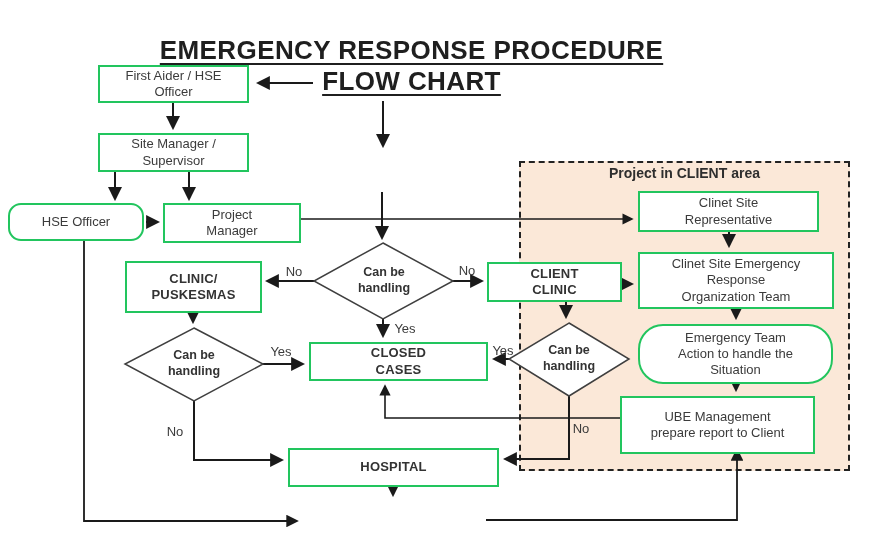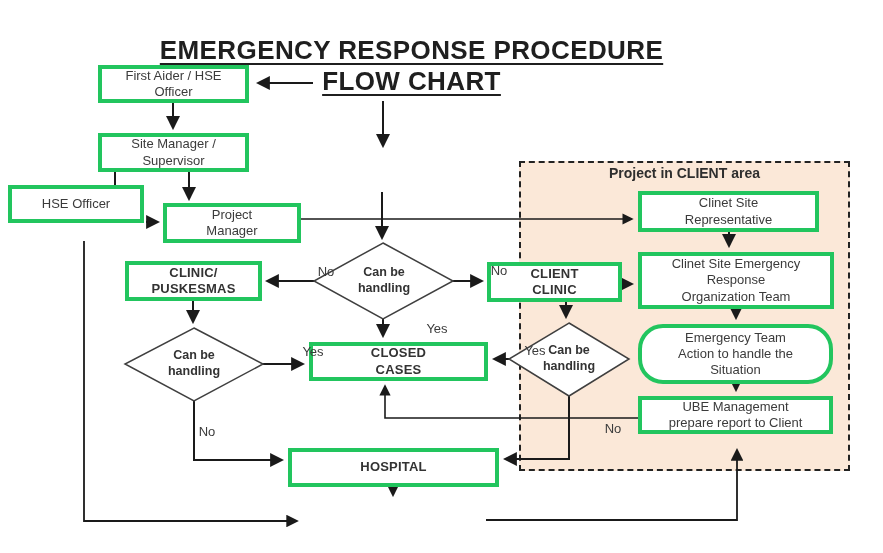--- a/index.html
+++ b/index.html
@@ -15,33 +15,33 @@
   .client-area{
     position:absolute;left:519px;top:161px;width:331px;height:310px;
     background:#fbe8d8;border:2px dashed #222;box-sizing:border-box;z-index:1;
   }
   .area-label{
     position:absolute;left:519px;top:165px;width:331px;text-align:center;
     font-size:14px;font-weight:bold;color:#2e2e2e;z-index:4;
   }
   svg.wires{position:absolute;left:0;top:0;z-index:2;}
   .node{
-    position:absolute;background:#ffffff;border:4px solid #22c55e;box-sizing:border-box;
+    position:absolute;background:#ffffff;border:2px solid #22c55e;box-sizing:border-box;
     display:flex;align-items:center;justify-content:center;text-align:center;
     font-size:13px;line-height:1.25;color:#3b3b3b;white-space:pre-line;z-index:3;
   }
   .node.bold{font-weight:bold;color:#333;letter-spacing:.2px;}
   .dlabel{
     position:absolute;transform:translate(-50%,-50%);z-index:4;
     font-size:12.5px;font-weight:bold;color:#333;text-align:center;
     white-space:pre-line;line-height:1.25;
   }
   .elabel{
     position:absolute;transform:translate(-50%,-50%);z-index:4;
-    font-size:13px;color:#3b3b3b;margin-left:32px;
+    font-size:13px;color:#3b3b3b;
   }
 </style>
 </head>
 <body>
 
 <div id="stage">
 
   <div class="title">EMERGENCY RESPONSE PROCEDURE FLOW CHART</div>
 
   <div class="client-area"></div>
@@ -84,39 +84,39 @@
       <polygon points="383,243 453,281 383,319 314,281"></polygon>
       <polygon points="194,328 263,364 194,401 125,364"></polygon>
       <polygon points="569,323 629,359 569,396 509,359"></polygon>
     </g>
   </svg>
 
   <div class="node" style="left:98px;top:65px;width:151px;height:38px;">First Aider / HSE
 Officer</div>
   <div class="node" style="left:98px;top:133px;width:151px;height:39px;">Site Manager /
 Supervisor</div>
-  <div class="node" style="left:8px;top:185px;width:136px;height:38px;">HSE Officer</div>
+  <div class="node" style="left:8px;top:203px;width:136px;height:38px;border-radius:13px;">HSE Officer</div>
   <div class="node" style="left:163px;top:203px;width:138px;height:40px;">Project
 Manager</div>
-  <div class="node bold" style="left:125px;top:261px;width:137px;height:40px;">CLINIC/
+  <div class="node bold" style="left:125px;top:261px;width:137px;height:52px;">CLINIC/
 PUSKESMAS</div>
   <div class="node bold" style="left:487px;top:262px;width:135px;height:40px;">CLIENT
 CLINIC</div>
   <div class="node bold" style="left:309px;top:342px;width:179px;height:39px;">CLOSED
 CASES</div>
   <div class="node bold" style="left:288px;top:440px;width:211px;height:39px;margin-top:8px;">HOSPITAL</div>
   <div class="node" style="left:638px;top:191px;width:181px;height:41px;">Clinet Site
 Representative</div>
   <div class="node" style="left:638px;top:252px;width:196px;height:57px;">Clinet Site Emergency
 Response
 Organization Team</div>
   <div class="node" style="left:638px;top:324px;width:195px;height:60px;border-radius:25px;">Emergency Team
 Action to handle the
 Situation</div>
-  <div class="node" style="left:638px;top:396px;width:195px;height:38px;">UBE Management
+  <div class="node" style="left:620px;top:396px;width:195px;height:58px;">UBE Management
 prepare report to Client</div>
 
   <div class="dlabel" style="left:384px;top:281px;">Can be
 handling</div>
   <div class="dlabel" style="left:194px;top:364px;">Can be
 handling</div>
   <div class="dlabel" style="left:569px;top:359px;">Can be
 handling</div>
 
   <div class="elabel" style="left:294px;top:271px;">No</div>

